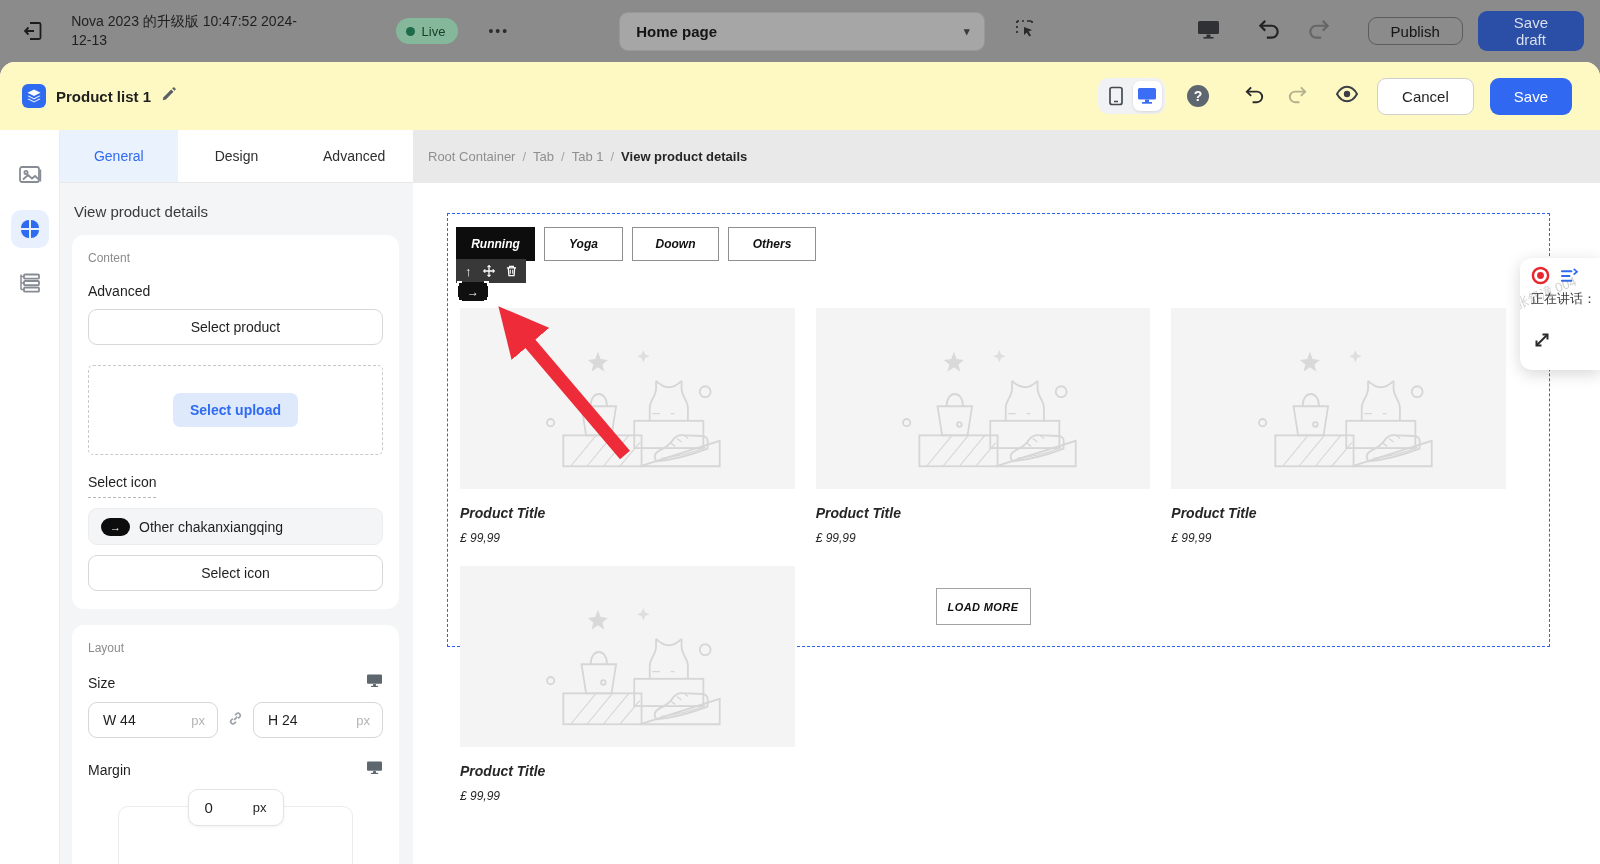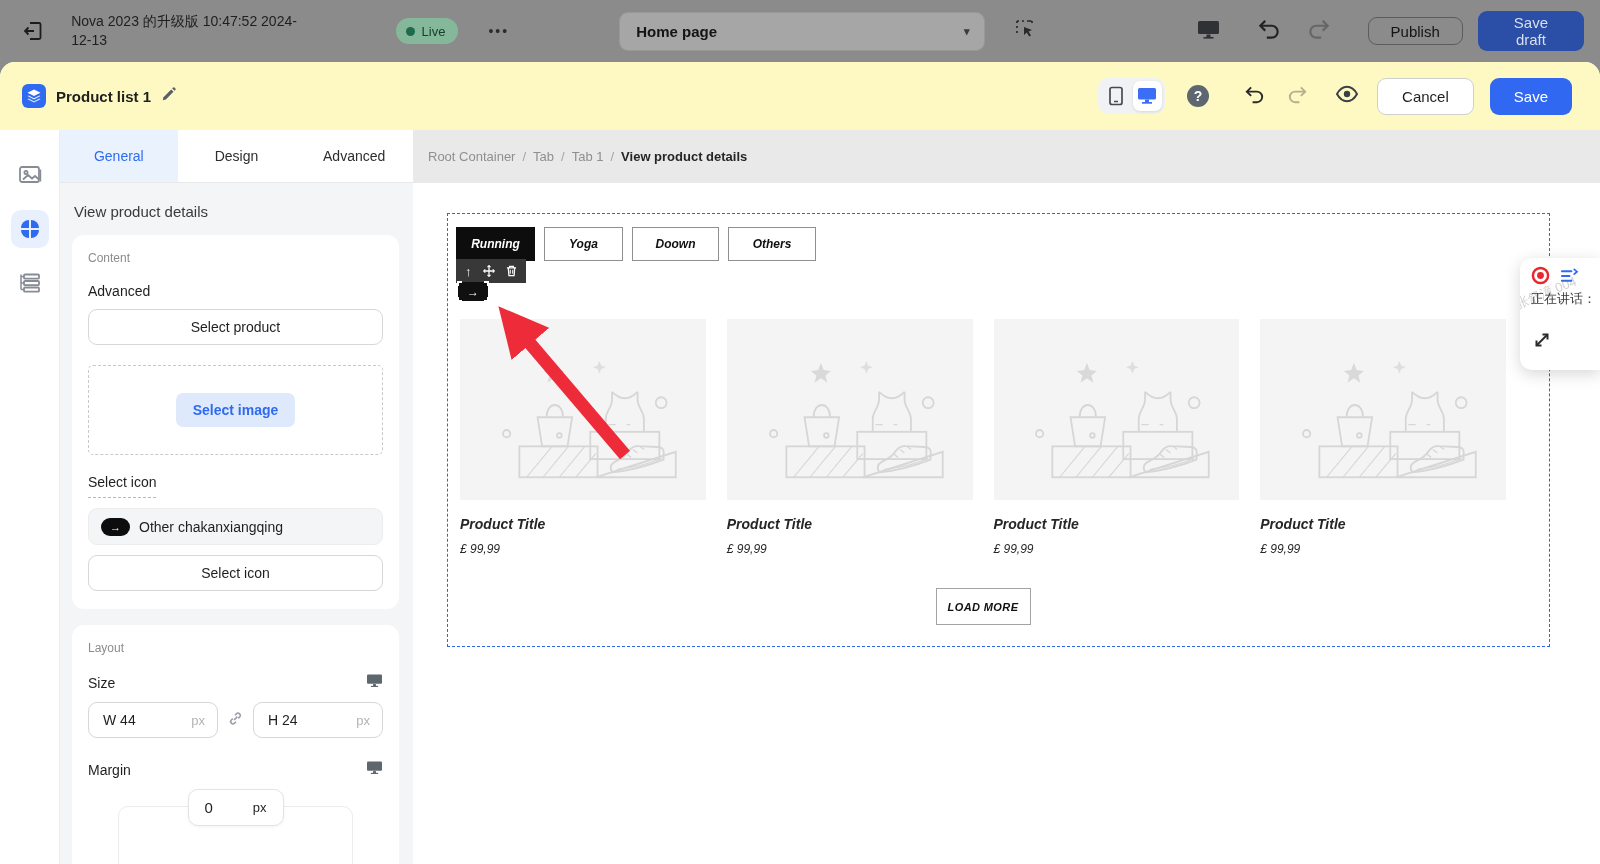--- a/index.html
+++ b/index.html
@@ -88,21 +88,21 @@
 
   .element-toolbar { position:absolute; left:8px; top:45px; height:24px; background:#383838; display:flex; align-items:center; gap:11px; padding:0 9px; }
   .tb-icon { color:#fff; font-size:12px; line-height:1; display:flex; align-items:center; cursor:pointer; }
   .arrow-pill-sel { position:absolute; left:10px; top:68px; width:30px; height:19px; background:#101010; border-radius:4px; color:#fff; font-size:12px; display:flex; align-items:center; justify-content:center; cursor:pointer; }
   .corner { position:absolute; width:5px; height:5px; border:0 solid #fff; }
   .corner.tl { left:-1px; top:-1px; border-left-width:2px; border-top-width:2px; }
   .corner.tr { right:-1px; top:-1px; border-right-width:2px; border-top-width:2px; }
   .corner.bl { left:-1px; bottom:-1px; border-left-width:2px; border-bottom-width:2px; }
   .corner.br { right:-1px; bottom:-1px; border-right-width:2px; border-bottom-width:2px; }
 
-  .product-grid { position:absolute; left:12px; top:105px; width:1046px; display:grid; grid-template-columns:repeat(4,1fr); gap:21px; }
+  .product-grid { position:absolute; left:12px; top:94px; width:1046px; display:grid; grid-template-columns:repeat(3,1fr); gap:21px; }
   .p-card { cursor:pointer; }
   .p-img { height:181px; background:#f4f4f4; display:flex; align-items:center; justify-content:center; }
   .p-img svg { width:200px; height:146px; }
   .p-title { margin-top:16px; font-size:14px; font-style:italic; font-weight:bold; color:#262626; }
   .p-price { margin-top:10px; font-size:12px; font-style:italic; color:#262626; }
   .load-more-row { position:absolute; left:12px; top:374px; width:1046px; display:flex; justify-content:center; }
   .load-more { width:95px; height:37px; background:#fff; border:1px solid #a3a3a3; font-size:11px; font-style:italic; font-weight:bold; letter-spacing:.4px; color:#111; cursor:pointer; }
 
   .red-arrow { position:absolute; left:57px; top:107px; width:180px; height:180px; pointer-events:none; }
 
@@ -285,21 +285,21 @@
       </div>
       <div class="side-content">
         <div class="panel-title">View product details</div>
 
         <div class="card">
           <div class="card-heading">Content</div>
           <div class="field-label">Advanced</div>
           <button class="outline-btn" style="margin-bottom:20px">Select product</button>
 
           <div class="upload-box">
-            <button class="select-image-pill">Select image</button>
+            <button class="select-image-pill">Select upload</button>
           </div>
 
           <div><span class="field-label dashed">Select icon</span></div>
           <div class="icon-value-row">
             <span class="mini-arrow-pill">→</span>
             <span class="icon-value-text">Other chakanxiangqing</span>
           </div>
           <button class="outline-btn">Select icon</button>
         </div>
 

